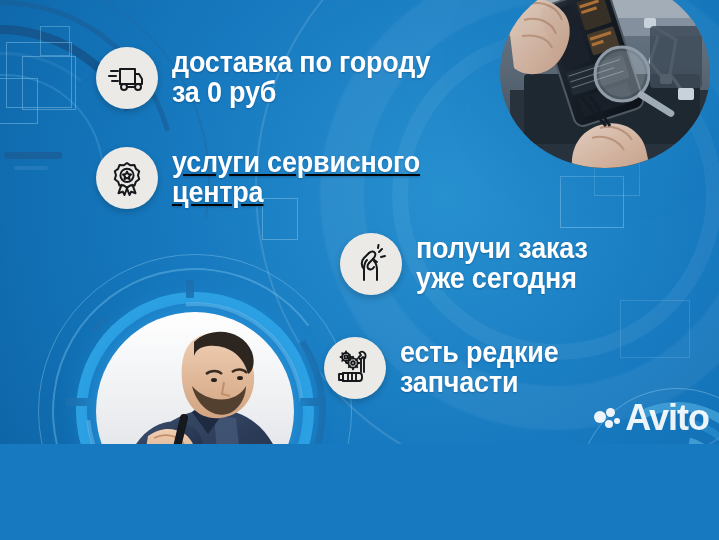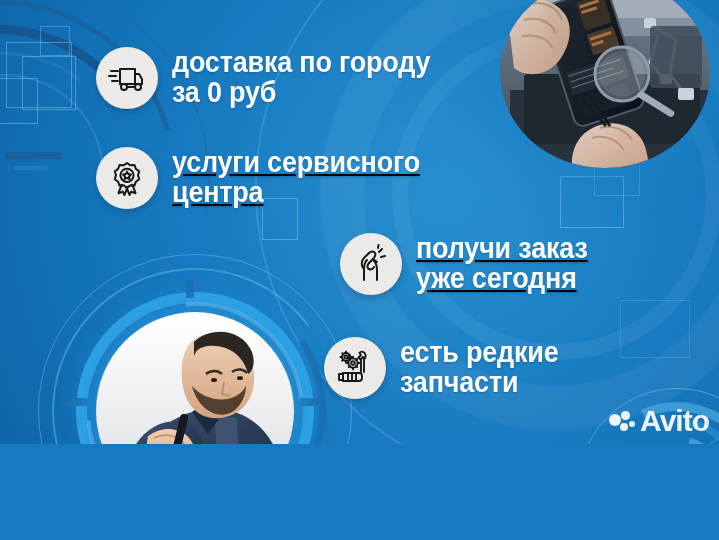--- a/index.html
+++ b/index.html
@@ -148,41 +148,41 @@
     letter-spacing:-0.2px;
     white-space:pre-line;
     text-shadow:0 1px 2px rgba(0,40,80,.32);
     transform:scaleX(.93);
     transform-origin:left center;
   }
 
   
   #f1 { left:96px;  top:47px;  }
   #f2 { left:96px;  top:147px;text-decoration:underline; }
-  #f3 { left:340px; top:233px;text-decoration:underline; }
+  #f3 { left:340px; top:233px; }
   #f4 { left:324px; top:337px; }
   #f5 { left:340px; top:441px; }
 
   
   .avito {
     position:absolute; right:10px; bottom:8px;
     display:flex; align-items:center; gap:5px;
     opacity:.92;
   }
   .avito-dots { width:26px; height:21px; position:relative; }
   .avito-dots i { position:absolute; display:block; border-radius:50%; background:#ffffff; }
   .d1 { width:12px; height:12px; left:0;   top:3px;  }
   .d2 { width:9px;  height:9px;  left:12px; top:0;   }
   .d3 { width:8px;  height:8px;  left:11px; top:12px;}
   .d4 { width:6px;  height:6px;  left:20px; top:10px;}
   .avito-word {
     color:#ffffff;
     font-family:"Liberation Sans", sans-serif;
     font-weight:bold;
-    font-size:30px;
+    font-size:36px;
     line-height:1;
     letter-spacing:-1px;
   }
 </style>
 </head>
 <body>
 
 <div id="banner">
 
   <div class="bgdeco">

